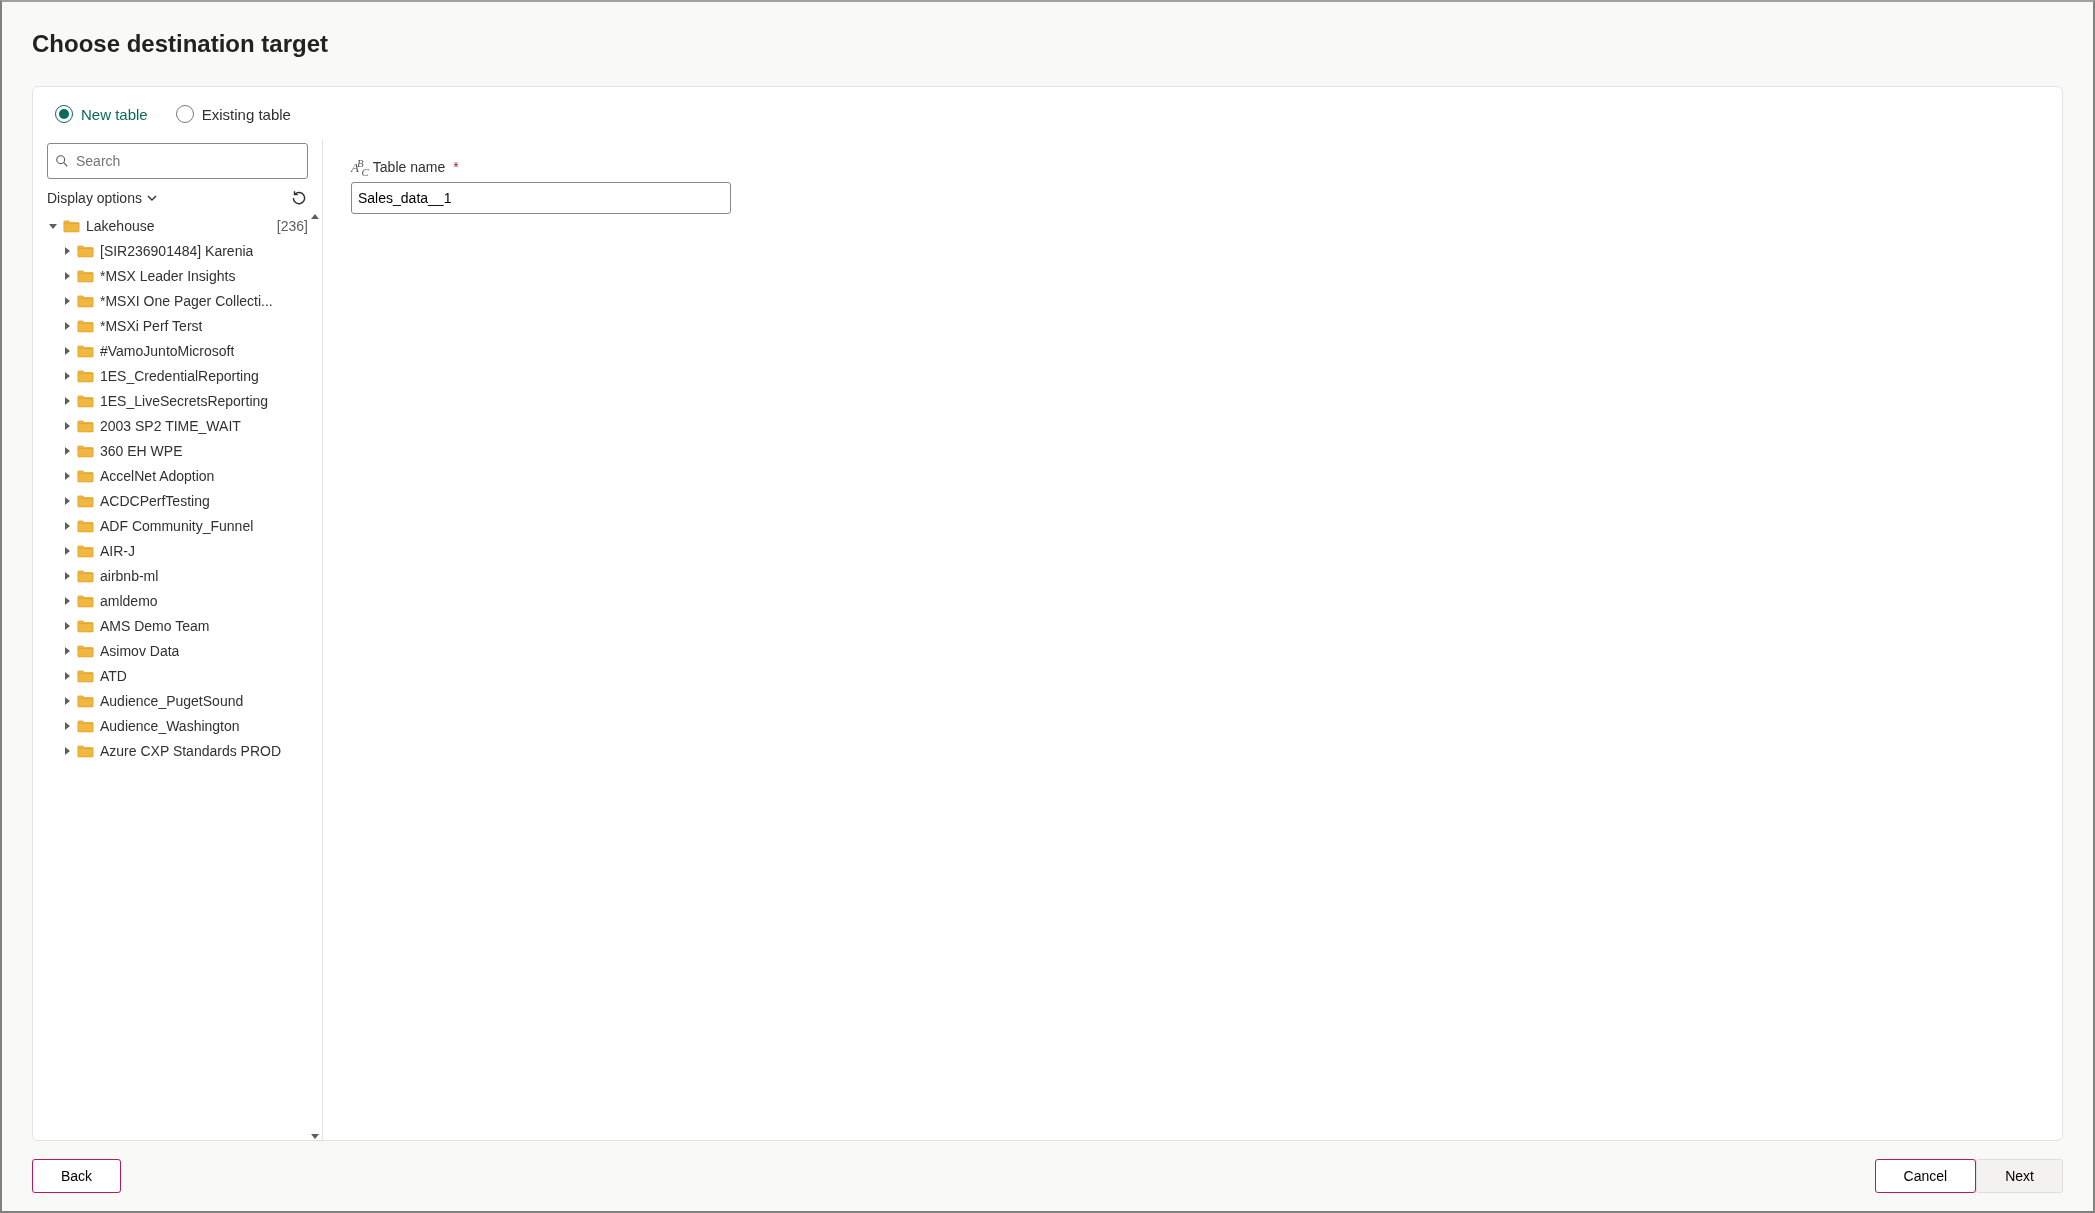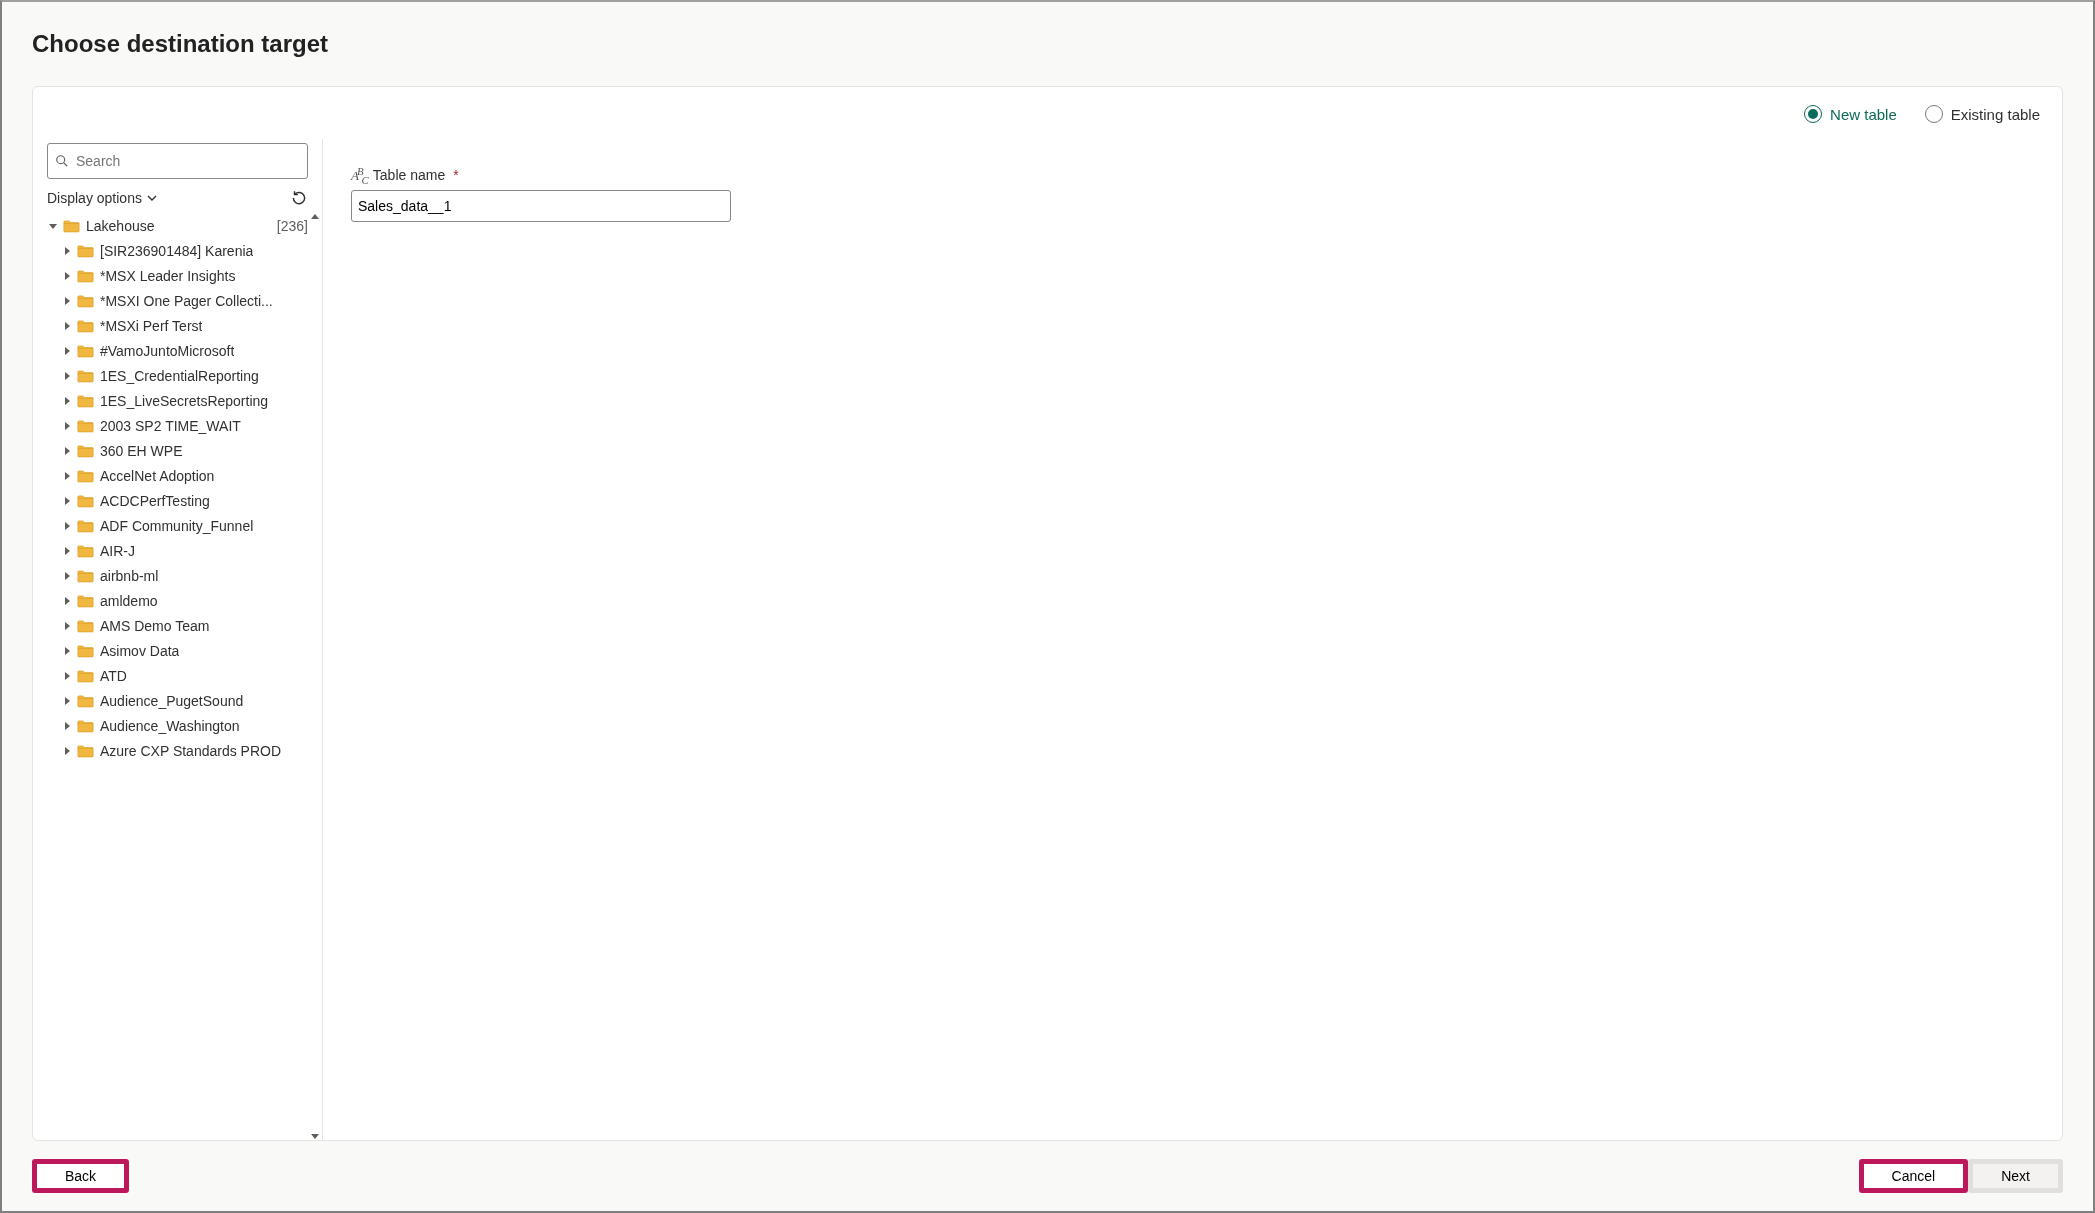--- a/index.html
+++ b/index.html
@@ -4,21 +4,21 @@
 <style>
   * { box-sizing: border-box; margin: 0; padding: 0; }
   html, body { height: 100%; font-family: "Segoe UI", -apple-system, BlinkMacSystemFont, sans-serif; background: #f9f9f8; color: #323130; }
   body { display: flex; flex-direction: column; border: 2px solid #808080; border-top-color: #a0a0a0; }
 
   .header { padding: 28px 30px 10px 30px; }
   .header h1 { font-size: 24px; font-weight: 600; color: #222; }
 
   .panel { flex: 1; margin: 18px 30px 0 30px; border: 1px solid #e3e3e2; border-radius: 6px; background: #fff; display: flex; flex-direction: column; overflow: hidden; }
 
-  .tabs { display: flex; gap: 28px; padding: 18px 22px 16px 22px; align-items: center; justify-content: flex-end; }
+  .tabs { display: flex; gap: 28px; padding: 18px 22px 16px 22px; align-items: center; }
   .radio-opt { display: inline-flex; align-items: center; gap: 8px; cursor: pointer; font-size: 15px; }
   .radio-outer { width: 18px; height: 18px; border-radius: 50%; border: 1.5px solid #7a7a7a; display: inline-flex; align-items: center; justify-content: center; }
   .radio-opt.selected .radio-outer { border-color: #0b6a5a; }
   .radio-inner { width: 10px; height: 10px; border-radius: 50%; background: transparent; }
   .radio-opt.selected .radio-inner { background: #0b6a5a; }
   .radio-opt.selected .radio-label { color: #0b6a5a; }
 
   .body-row { display: flex; flex: 1; overflow: hidden; }
 
   .sidebar { width: 290px; border-right: 1px solid #e3e3e2; display: flex; flex-direction: column; padding: 0 0 0 0; }
@@ -49,28 +49,28 @@
   .tree-root-row { display: flex; align-items: center; height: 25px; font-size: 14px; padding-left: 14px; }
   .tree-root-row .caret { width: 12px; height: 12px; margin-right: 4px; fill: #605e5c; }
   .tree-root-row .folder-icon { width: 17px; height: 14px; margin-right: 6px; }
   .root-label { flex: 1; }
   .root-count { color: #605e5c; padding-right: 6px; }
   .children { padding-left: 28px; }
 
   .main { flex: 1; padding: 16px 28px; overflow: auto; }
   .info-bar { background: #eeeeed; border-radius: 3px; padding: 12px 14px; display: flex; align-items: center; gap: 12px; font-size: 14px; color: #444; margin-bottom: 12px; }
   .info-bar svg { width: 17px; height: 17px; flex-shrink: 0; }
-  .field-label-row { display: flex; align-items: center; gap: 6px; font-size: 14px; margin-top: 10px; margin-bottom: 4px; }
+  .field-label-row { display: flex; align-items: center; gap: 6px; font-size: 14px; margin-top: 2px; margin-bottom: 4px; }
   .field-label-row .abc { font-family: "Segoe UI", serif; font-style: italic; font-size: 13px; color: #555; letter-spacing: -2px; }
   .field-label-row .req { color: #a4262c; margin-left: 2px; }
   .table-name-input { width: 380px; height: 32px; border: 1px solid #8a8886; border-radius: 3px; padding: 0 6px; font-size: 14px; outline: none; }
 
   .footer { display: flex; justify-content: space-between; padding: 18px 30px 18px 30px; }
   .footer-right { display: flex; gap: 0; }
-  .btn { height: 34px; min-width: 80px; padding: 0 28px; border: 5px solid #be185d; background: #fff; border-radius: 3px; font-size: 14px; cursor: pointer; }
+  .btn { height: 34px; min-width: 80px; padding: 0 28px; border: 1px solid #be185d; background: #fff; border-radius: 3px; font-size: 14px; cursor: pointer; }
   .btn.disabled { color: #000000; border-color: #e1dfdd; background: #f3f2f1; cursor: default; }
 </style>
 </head>
 <body>
 
 <svg width="0" height="0" style="position:absolute">
   <defs>
     <symbol id="i-search" viewBox="0 0 16 16">
         <circle cx="6.5" cy="6.5" r="4.5" fill="none" stroke="currentColor" stroke-width="1.3"></circle>
         <line x1="10" y1="10" x2="14" y2="14" stroke="currentColor" stroke-width="1.3"></line>

